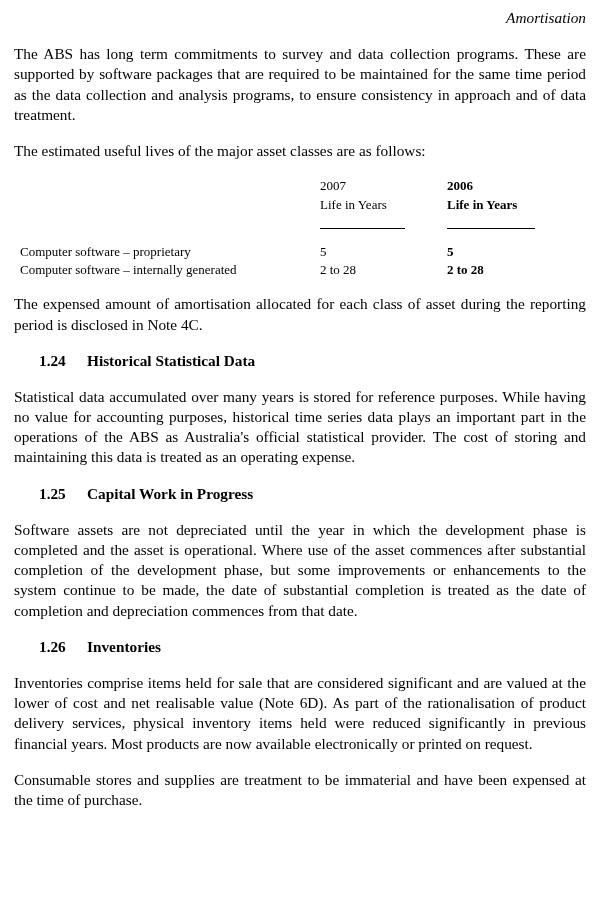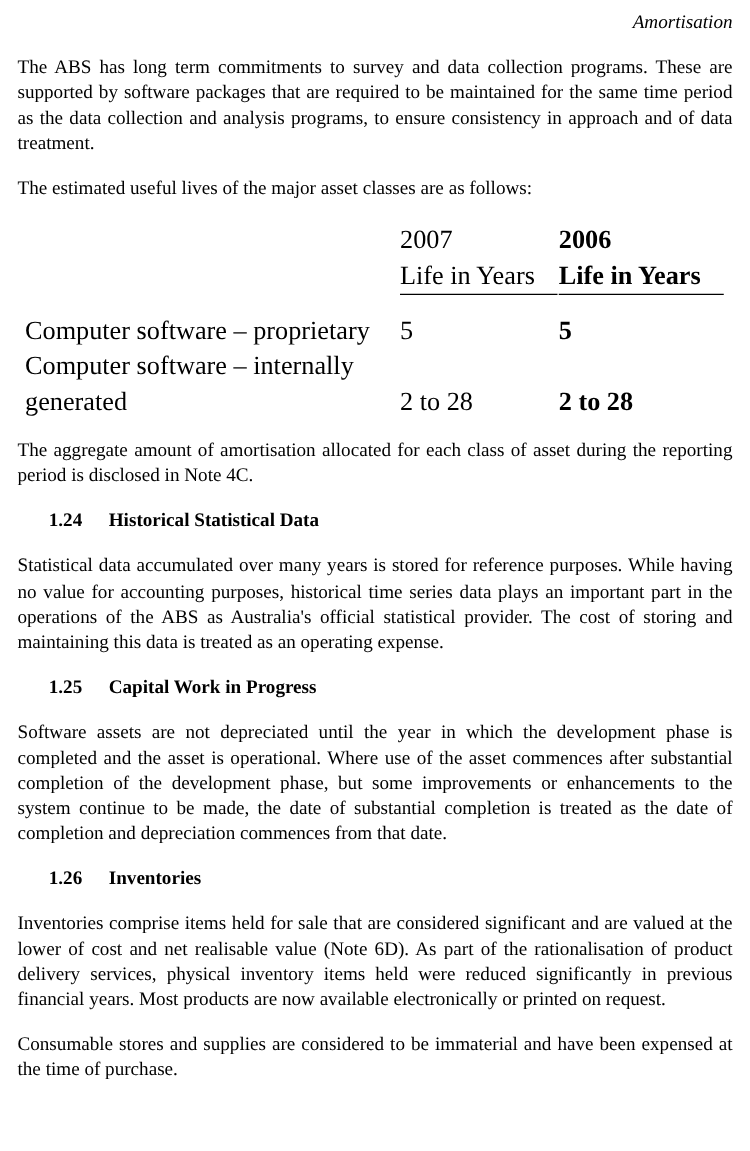--- a/index.html
+++ b/index.html
@@ -47,42 +47,42 @@
   table.assets {
     border-collapse: collapse;
     margin: 0 0 16px 0;
     width: 100%;
   }
   table.assets td, table.assets th {
     padding: 0;
     font-weight: normal;
     text-align: left;
     vertical-align: bottom;
-    font-size: 21px;
+    font-size: 13px;
     line-height: 1.35;
   }
   table.assets .col-label {
     width: 300px;
     padding-left: 6px;
   }
   table.assets .col-a {
     width: 127px;
   }
   table.assets .col-b {
     width: auto;
     font-weight: bold;
   }
   .yr {
     display: block;
     padding-bottom: 1px;
   }
   .liy {
     display: inline-block;
     border-bottom: 1px solid #000;
-    padding-bottom: 0;
+    padding-bottom: 15px;
     padding-right: 18px;
   }
   .hdr-row td {
     padding-bottom: 10px;
   }
   .spacer-row td {
     height: 14px;
   }
   .data-row td {
     padding-bottom: 1px;
@@ -123,36 +123,36 @@
       <td class="col-b">5</td>
     </tr>
     <tr class="data-row">
       <td class="col-label">Computer software – internally generated</td>
       <td class="col-a">2 to 28</td>
       <td class="col-b">2 to 28</td>
     </tr>
   </tbody>
     </table>
 
-  <p class="body">The aggregate amount of amortisation allocated for each class of asset during the reporting period is disclosed in Note 4C.</p>
+  <p class="body">The expensed amount of amortisation allocated for each class of asset during the reporting period is disclosed in Note 4C.</p>
 
   <div class="section-head">
     <span class="num">1.24</span><span>Historical Statistical Data</span>
   </div>
 
   <p class="body">Statistical data accumulated over many years is stored for reference purposes.  While having no value for accounting purposes, historical time series data plays an important part in the operations of the ABS as Australia's official statistical provider. The cost of storing and maintaining this data is treated as an operating expense.</p>
 
   <div class="section-head">
     <span class="num">1.25</span><span>Capital Work in Progress</span>
   </div>
 
 
   <p class="body">Software assets are not depreciated until the year in which the development phase is completed and the asset is operational.  Where use of the asset commences after substantial completion of the development phase, but some improvements or enhancements to the system continue to be made, the date of substantial completion is treated as the date of completion and depreciation commences from that date.</p>
 
   <div class="section-head">
     <span class="num">1.26</span><span>Inventories</span>
   </div>
 
   <p class="body">Inventories comprise items held for sale that are considered significant and are valued at the lower of cost and net realisable value (Note 6D). As part of the rationalisation of product delivery services, physical inventory items held were reduced significantly in previous financial years. Most products are now available electronically or printed on request.</p>
 
-  <p class="body">Consumable stores and supplies are considered to be immaterial and have been expensed at the time of purchase.</p>
+  <p class="body">Consumable stores and supplies are treatment to be immaterial and have been expensed at the time of purchase.</p>
 
 </div>
 
 </body></html>

